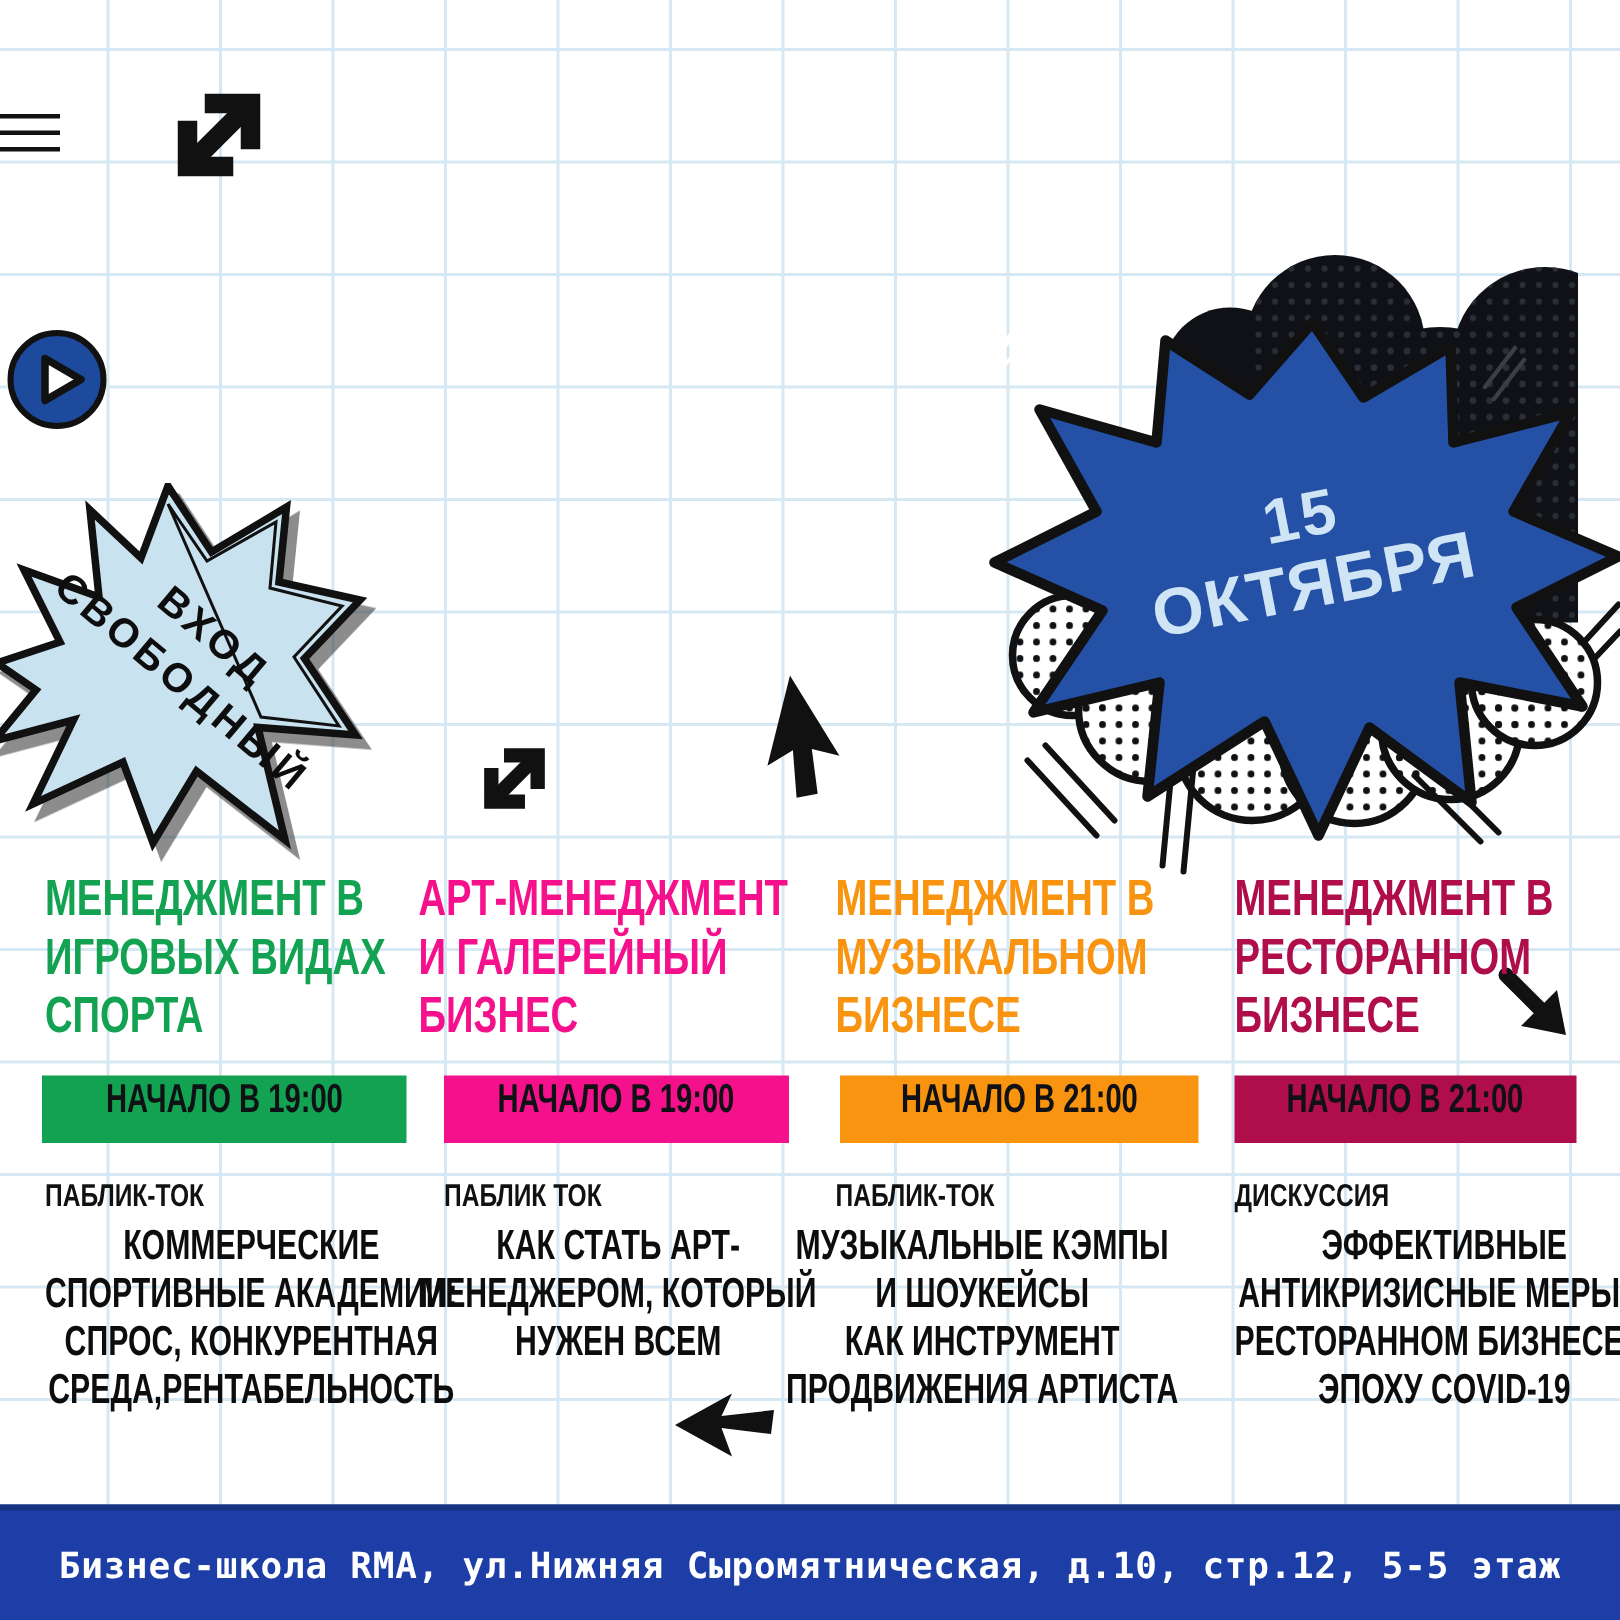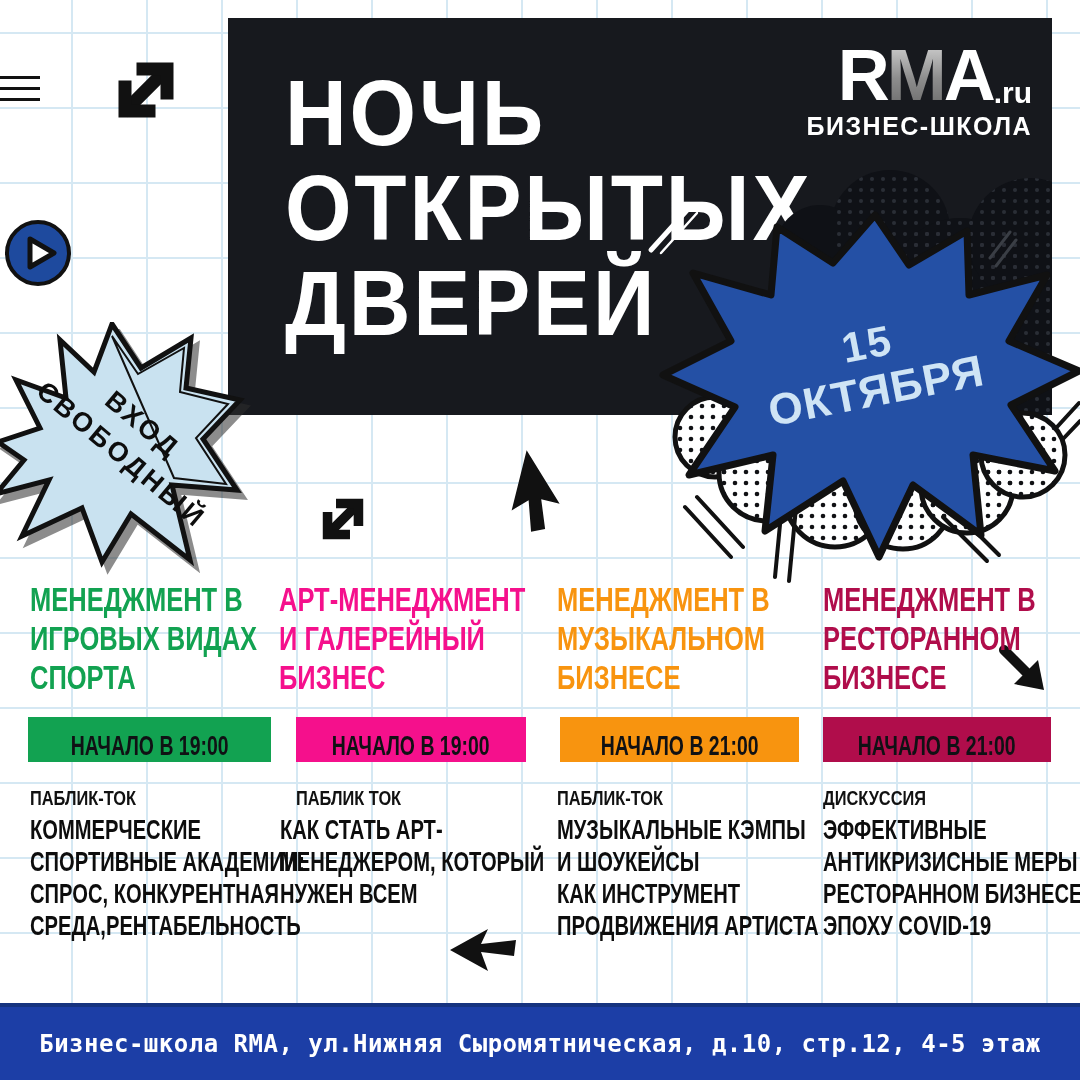--- a/index.html
+++ b/index.html
@@ -41,25 +41,25 @@
   
   .burst-text{position:absolute;left:762px;top:322px;width:220px;text-align:center;
     transform:rotate(-11deg);color:#CFE4F5;font-weight:700;}
   .burst-text .d1{font-size:42px;line-height:44px;letter-spacing:2px;}
   .burst-text .d2{font-size:44px;line-height:50px;letter-spacing:1px;}
 
   
   .col-title .line, .desc .line{white-space:nowrap;font-weight:700;transform-origin:left top;}
   .col-title{position:absolute;top:580px;}
   .col-title .line{font-size:34px;line-height:39px;transform:scaleX(.75);}
-  .time-bar{position:absolute;top:717px;height:45px;display:flex;align-items:flex-end;justify-content:center;}
+  .time-bar{position:absolute;top:717px;height:45px;display:flex;align-items:flex-start;justify-content:center;}
   .time-bar span{font-weight:700;font-size:27px;color:#101114;transform:scaleX(.72);white-space:nowrap;}
   .format{position:absolute;top:786px;font-weight:700;font-size:21px;color:#111;
     transform:scaleX(.78);transform-origin:left top;white-space:nowrap;}
-  .desc{position:absolute;top:814px;color:#0d0d0d;}
+  .desc{position:absolute;top:814px;color:#0d0d0d;text-align:center;}
   .desc .line{font-size:28px;line-height:32px;transform:scaleX(.72);}
 
   
   .footer{position:absolute;left:0;bottom:0;width:1080px;height:77px;background:#1C3EA6;
     border-top:4px solid #16337F;box-sizing:border-box;display:flex;align-items:center;justify-content:center;}
   .footer span{color:#fff;font-family:"DejaVu Sans Mono","Liberation Mono",monospace;
     font-weight:700;font-size:24px;letter-spacing:0.5px;white-space:nowrap;}
 </style>
 </head>
 <body>
@@ -78,36 +78,20 @@
       <path d="M31 13 H55 V37"></path>
       <path d="M13 31 V55 H37"></path>
     </g>
   </svg>
 
   <svg class="abs" style="left:3px;top:218px" width="70" height="70" viewBox="0 0 70 70">
     <circle cx="35" cy="35" r="31" fill="#1E4A9E" stroke="#111" stroke-width="4"></circle>
     <path d="M27 21 L51 35 L27 49 Z" fill="#fff" stroke="#111" stroke-width="5" stroke-linejoin="round"></path>
   </svg>
 
-  <div class="panel">
-    <div class="title">
-      <div class="line">НОЧЬ</div>
-      <div class="line">ОТКРЫТЫХ</div>
-      <div class="line">ДВЕРЕЙ</div>
-    </div>
-    <div class="logo">
-      <div class="logo-brand">
-        <span>R</span>
-          <span class="m">M</span>
-          <span>A</span>
-          <span class="tld">.ru</span>
-      </div>
-      <div class="logo-sub">БИЗНЕС-ШКОЛА</div>
-    </div>
-  </div>
 
   <svg class="abs" style="left:0;top:0" width="1080" height="1080" viewBox="0 0 1080 1080" pointer-events="none">
     <defs>
       <pattern id="darkdots" width="11" height="11" patternUnits="userSpaceOnUse">
         <circle cx="3" cy="3" r="2" fill="#2A2E36"></circle>
       </pattern>
       <clipPath id="panelclip">
           <rect x="228" y="18" width="824" height="397"></rect>
         </clipPath>
     </defs>
@@ -247,21 +231,21 @@
   <div>
     <div class="col-title" style="left: 557px; color: rgb(248, 148, 15);">
       <div class="line">МЕНЕДЖМЕНТ В</div>
       <div class="line">МУЗЫКАЛЬНОМ</div>
       <div class="line">БИЗНЕСЕ</div>
     </div>
     <div class="time-bar" style="left: 560px; width: 239px; background: rgb(248, 148, 15);">
       <span>НАЧАЛО В 21:00</span>
     </div>
     <div class="format" style="left:557px">ПАБЛИК-ТОК</div>
-    <div class="desc" style="left:557px">
+    <div class="desc" style="left:524px">
       <div class="line">МУЗЫКАЛЬНЫЕ КЭМПЫ</div>
       <div class="line">И ШОУКЕЙСЫ</div>
       <div class="line">КАК ИНСТРУМЕНТ</div>
       <div class="line">ПРОДВИЖЕНИЯ АРТИСТА</div>
     </div>
   </div>
 
   <div>
     <div class="col-title" style="left: 823px; color: rgb(176, 13, 75);">
       <div class="line">МЕНЕДЖМЕНТ В</div>
@@ -274,16 +258,16 @@
     <div class="format" style="left:823px">ДИСКУССИЯ</div>
     <div class="desc" style="left:823px">
       <div class="line">ЭФФЕКТИВНЫЕ</div>
       <div class="line">АНТИКРИЗИСНЫЕ МЕРЫ В</div>
       <div class="line">РЕСТОРАННОМ БИЗНЕСЕ В</div>
       <div class="line">ЭПОХУ COVID-19</div>
     </div>
   </div>
 
   <div class="footer">
-    <span>Бизнес-школа RMA, ул.Нижняя Сыромятническая, д.10, стр.12, 4-5 этаж</span>
+    <span>Бизнес-школа RMA, ул.Нижняя Сыромятническая, д.10, стр.12, 5-5 этаж</span>
   </div>
 
 </div>
 
 </body></html>

